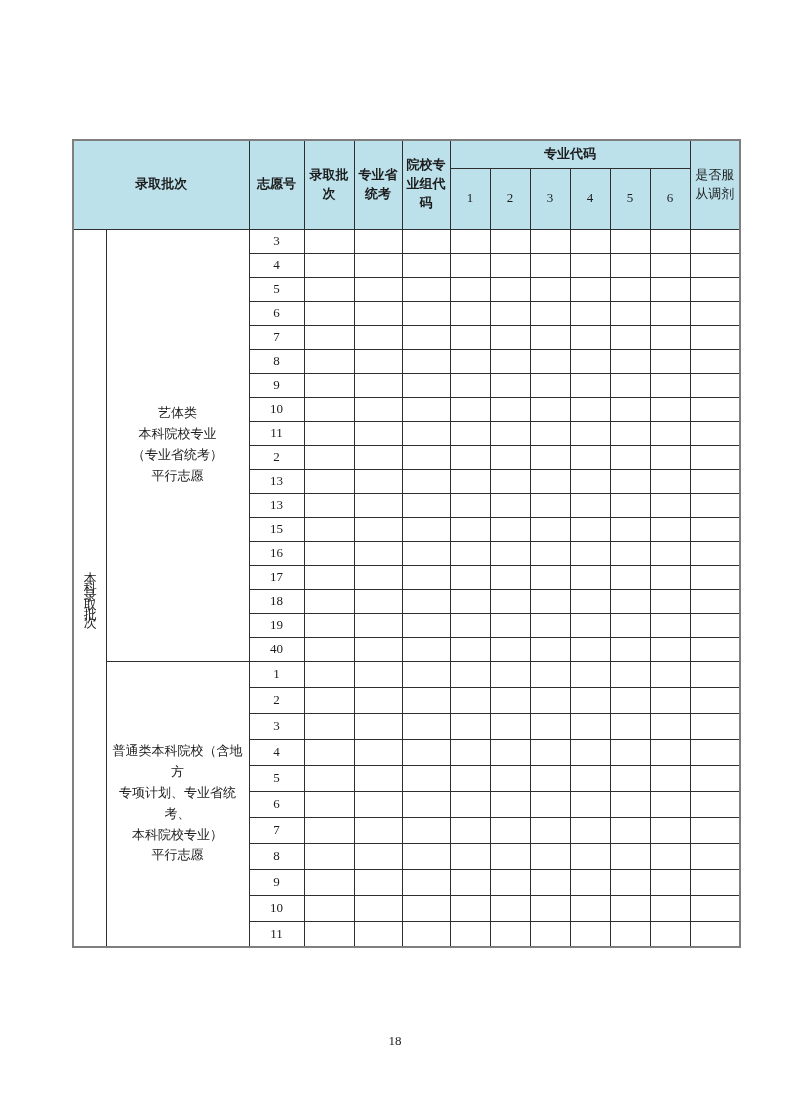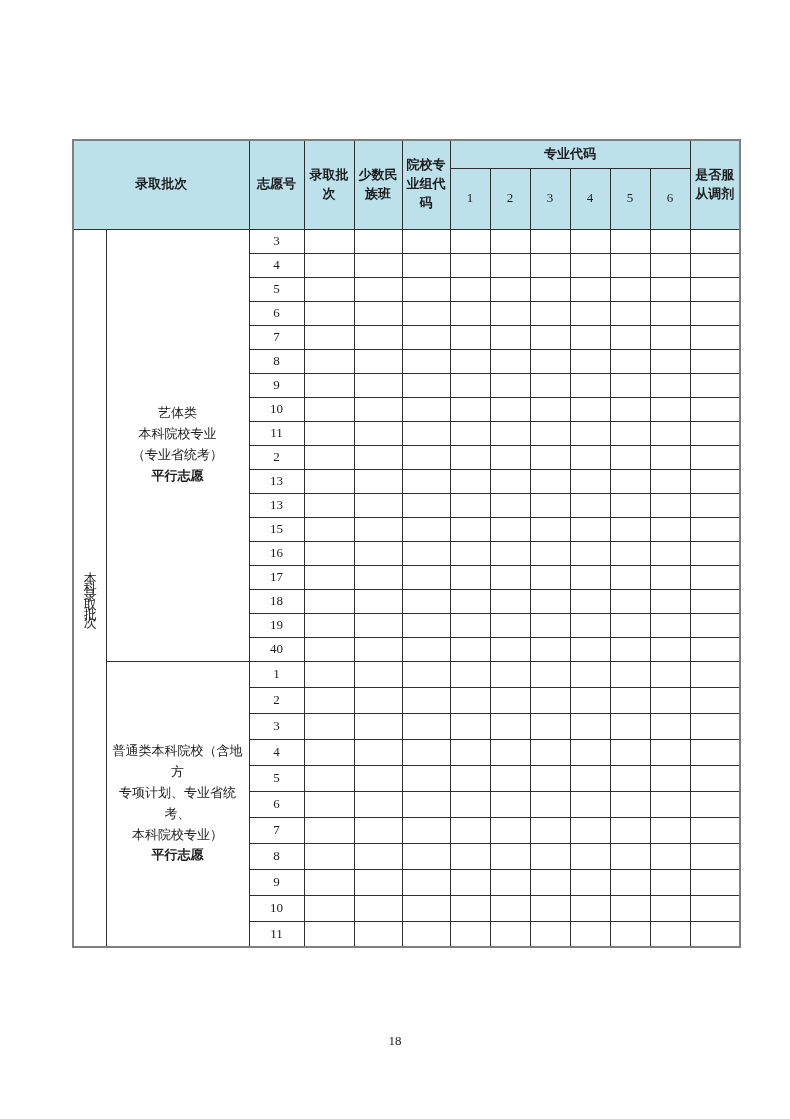--- a/index.html
+++ b/index.html
@@ -31,35 +31,35 @@
   }
   thead th {
     background: #bce1eb;
     font-weight: bold;
     word-break: break-all;
     line-height: 1.45;
     padding: 1px 3px;
   }
   thead tr.hdr-top th { height: 28px; }
   thead tr.hdr-sub th { height: 61px; font-weight: normal; }
-  th.obey { font-weight: bold; padding: 1px 8px; }
+  th.obey { font-weight: normal; padding: 1px 8px; }
   td.axis-cell {
     writing-mode: vertical-rl;
     text-orientation: upright;
     letter-spacing: 9px;
     font-size: 13px;
     background: #ffffff;
   }
   td.group-label {
     font-size: 13px;
     line-height: 1.6;
     padding: 2px 4px;
     background: #ffffff;
   }
-  td.group-label .bold { font-weight: bold; }
+  td.group-label .bold { font-weight: normal; }
   td.num-cell { font-size: 13px; background: #ffffff; }
   td.input-cell { background: #ffffff; }
   tbody tr.g0 { height: 24px; }
   tbody tr.g1 { height: 26px; }
   .page-number {
     position: absolute;
     left: 0;
     width: 790px;
     top: 1033px;
     text-align: center;
@@ -86,21 +86,21 @@
       <col style="width:40px">
         <col style="width:40px">
         <col style="width:40px">
       <col style="width:50px">
     </colgroup>
     <thead>
       <tr class="hdr-top">
         <th colspan="2" rowspan="2">录取批次</th>
         <th rowspan="2">志愿号</th>
         <th rowspan="2">录取批次</th>
-        <th rowspan="2">少数民族班</th>
+        <th rowspan="2">专业省统考</th>
         <th rowspan="2">院校专业组代码</th>
         <th colspan="6">专业代码</th>
         <th rowspan="2" class="obey">是否服从调剂</th>
       </tr>
       <tr class="hdr-sub">
         <th>1</th>
         <th>2</th>
         <th>3</th>
         <th>4</th>
         <th>5</th>

